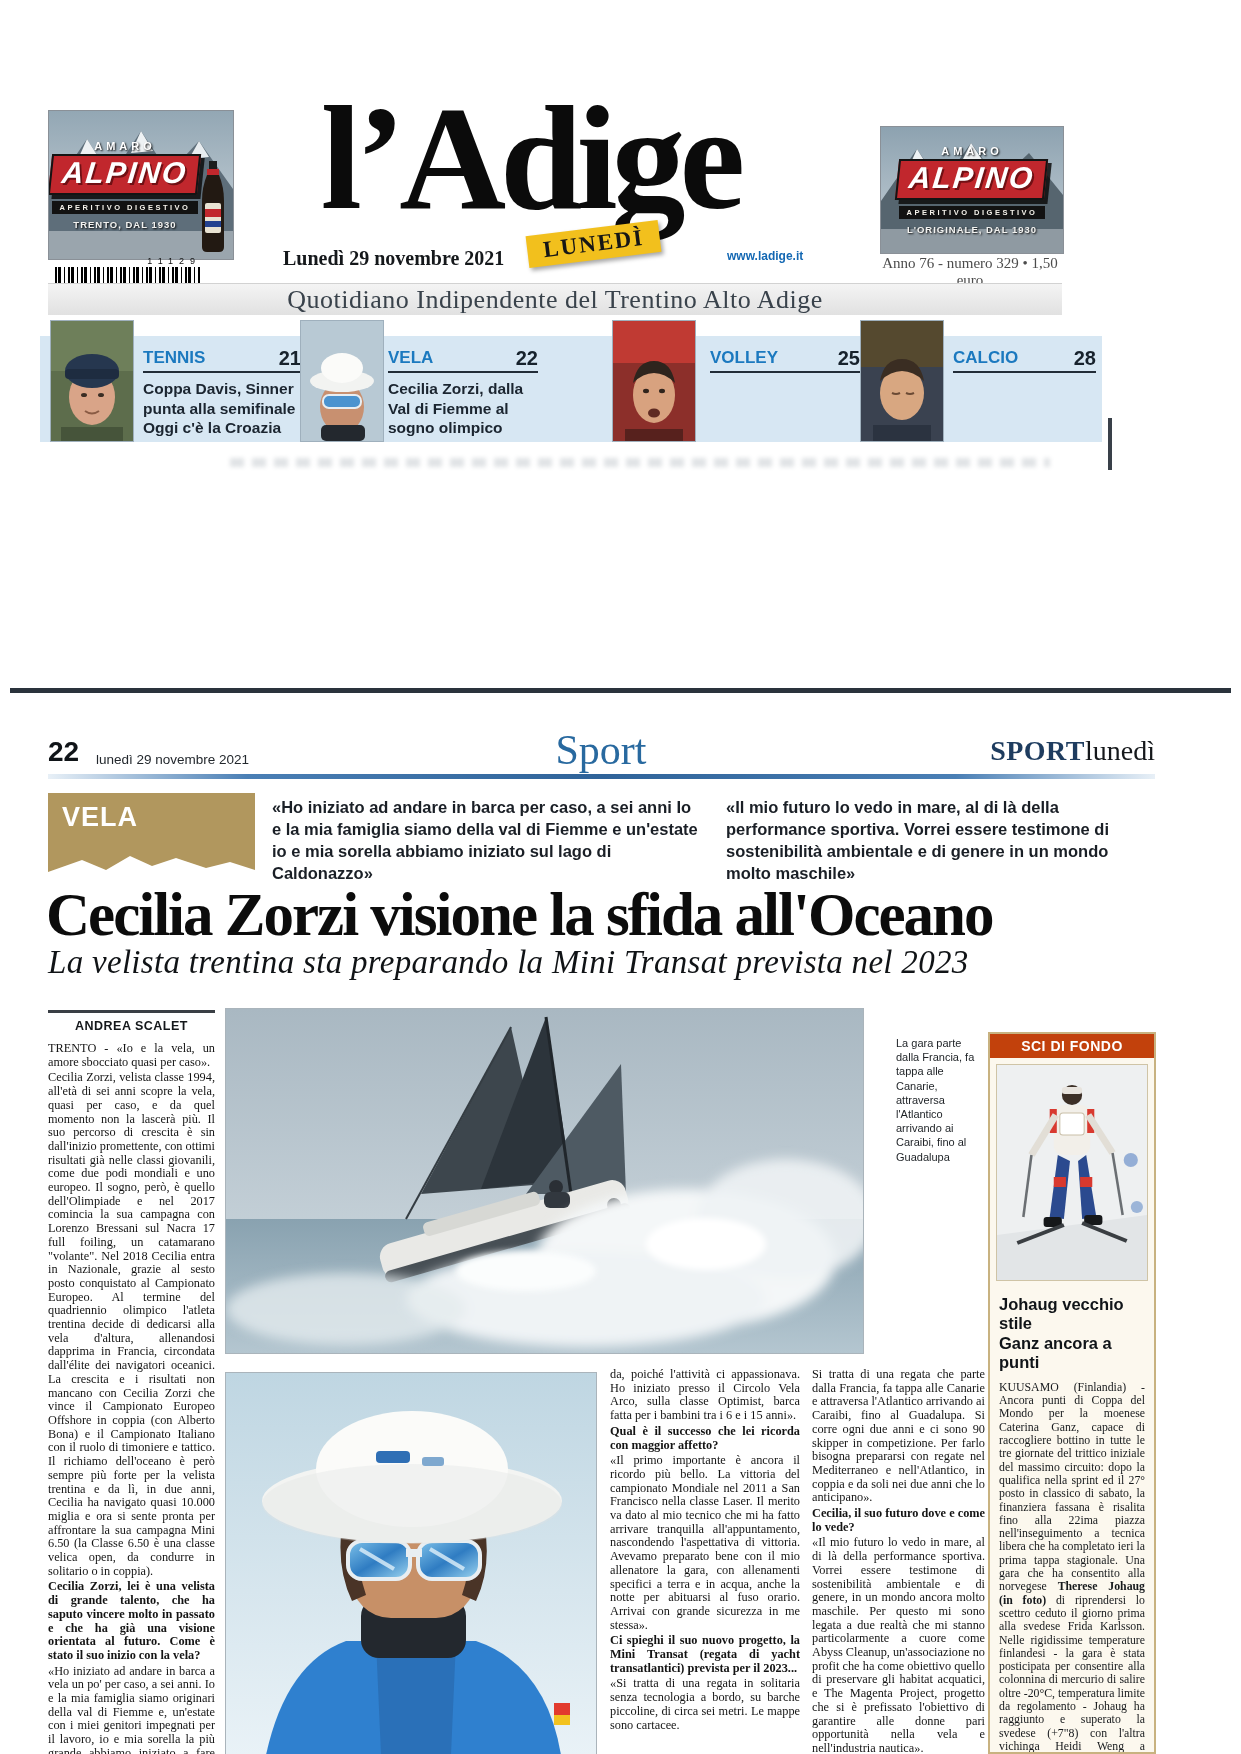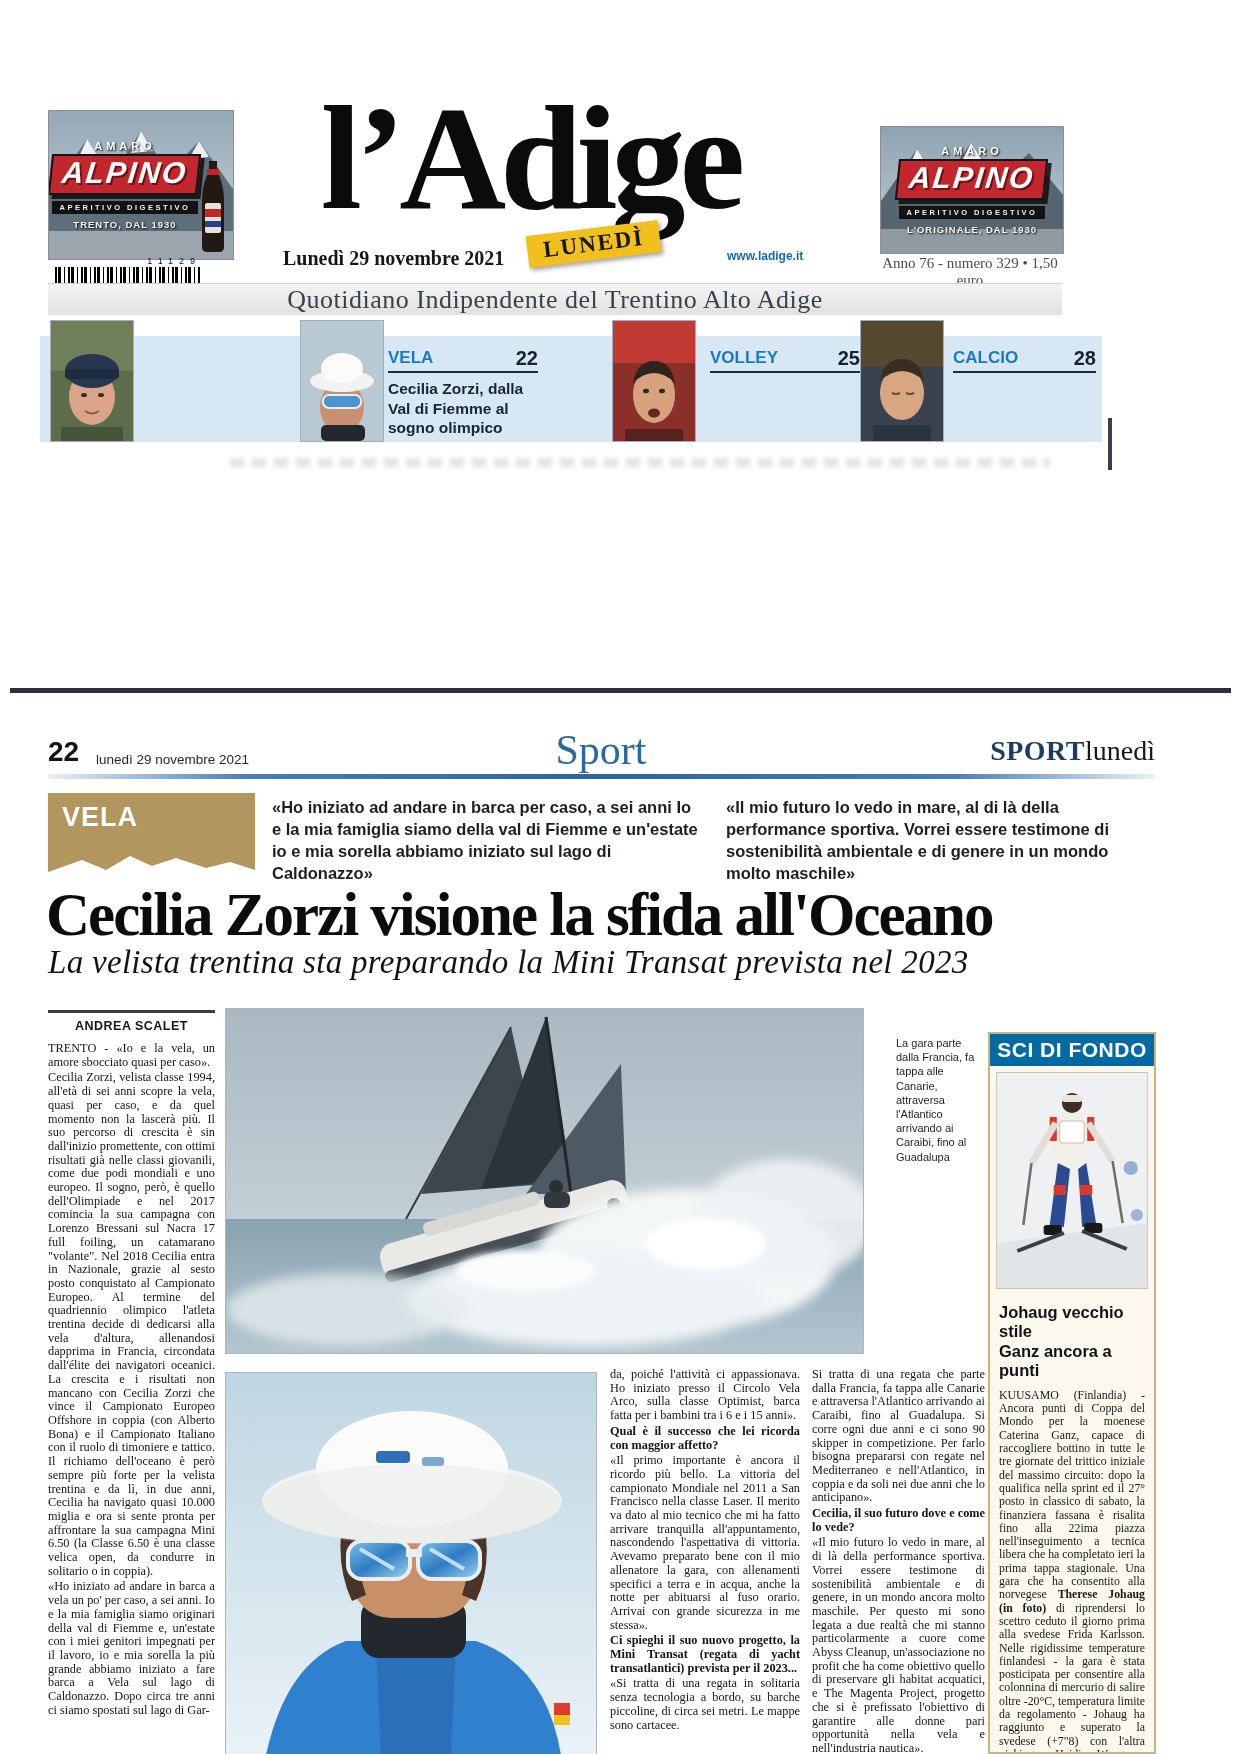--- a/index.html
+++ b/index.html
@@ -99,21 +99,21 @@
   .portrait{position:absolute;left:225px;top:1372px;width:370px;height:382px;border:1px solid #aab4bb;}
   .portrait svg{display:block;width:100%;height:100%;}
 
   .caption{position:absolute;left:896px;top:1036px;width:90px;height:314px;overflow:hidden;
            font-size:11px;line-height:14.2px;color:#1d2125;}
   .caption p{margin:0 0 6px 0;}
   .caption b{font-weight:bold;}
 
   .sidebar{position:absolute;left:988px;top:1032px;width:168px;height:722px;background:#fcf8ee;
            border:2px solid #c8b280;box-sizing:border-box;display:flex;flex-direction:column;overflow:hidden;}
-  .sb-head{background:#0369a1;color:#fff;font-weight:bold;font-size:21px;letter-spacing:.5px;
+  .sb-head{background:#c2410c;color:#fff;font-weight:bold;font-size:14px;letter-spacing:.5px;
            text-align:center;padding:4px 0;}
   .sb-photo{margin:6px;height:215px;border:1px solid #cfc4a6;background:#eef0f1;flex:none;}
   .sb-photo svg{display:block;width:100%;height:100%;}
   .sb-headline{padding:8px 9px 0;font-size:16.5px;font-weight:bold;line-height:1.18;color:#101418;}
   .sb-body{padding:8px 9px;font-family:"Liberation Serif",serif;font-size:11.8px;line-height:13.3px;
            text-align:justify;color:#16191c;overflow:hidden;}
 </style>
 </head>
 <body>
 
@@ -194,20 +194,27 @@
       <rect width="82" height="50" fill="#6e7f5a"></rect>
       <ellipse cx="41" cy="76" rx="23" ry="28" fill="#d9a488"></ellipse>
       <ellipse cx="41" cy="50" rx="27" ry="17" fill="#26374f"></ellipse>
       <rect x="14" y="48" width="54" height="10" rx="4" fill="#1e2c40"></rect>
       <ellipse cx="33" cy="74" rx="3" ry="2" fill="#3a2d24"></ellipse>
       <ellipse cx="50" cy="74" rx="3" ry="2" fill="#3a2d24"></ellipse>
       <path d="M34,90 q7,5 14,0" stroke="#8a5b44" stroke-width="2" fill="none"></path>
       <rect x="10" y="106" width="62" height="14" fill="#46543a"></rect>
     </svg>
   </div>
+  <div class="tz" style="left:143px;width:158px">
+    <div class="tz-head">
+      <span class="tz-label">TENNIS</span>
+      <span class="tz-page">21</span>
+    </div>
+    <div class="tz-body">Coppa Davis, Sinner punta alla semifinale Oggi c'è la Croazia</div>
+  </div>
 
   <div class="tp" style="left:300px">
     <svg viewBox="0 0 82 120" preserveAspectRatio="none">
       <rect width="82" height="120" fill="#b8c9d4"></rect>
       <ellipse cx="41" cy="86" rx="22" ry="26" fill="#c89070"></ellipse>
       <ellipse cx="41" cy="60" rx="32" ry="11" fill="#f2f3f1"></ellipse>
       <ellipse cx="41" cy="47" rx="21" ry="15" fill="#fbfbf9"></ellipse>
       <rect x="22" y="74" width="38" height="13" rx="6" fill="#4b93cf" stroke="#e8eef2" stroke-width="2"></rect>
       <rect x="20" y="104" width="44" height="16" rx="5" fill="#23282e"></rect>
     </svg>
@@ -280,20 +287,21 @@
 
   <div class="headline">Cecilia Zorzi visione la sfida all'Oceano</div>
   <div class="subhead">La velista trentina sta preparando la Mini Transat prevista nel 2023</div>
 
   <div class="byline-rule"></div>
   <div class="byline">ANDREA SCALET</div>
 
   <div class="col c1">
     <p>TRENTO - «Io e la vela, un amore sbocciato quasi per caso».</p>
     <p>Cecilia Zorzi, velista classe 1994, all'età di sei anni scopre la vela, quasi per caso, e da quel momento non la lascerà più. Il suo percorso di crescita è sin dall'inizio promettente, con ottimi risultati già nelle classi giovanili, come due podi mondiali e uno europeo. Il sogno, però, è quello dell'Olimpiade e nel 2017 comincia la sua campagna con Lorenzo Bressani sul Nacra 17 full foiling, un catamarano "volante". Nel 2018 Cecilia entra in Nazionale, grazie al sesto posto conquistato al Campionato Europeo. Al termine del quadriennio olimpico l'atleta trentina decide di dedicarsi alla vela d'altura, allenandosi dapprima in Francia, circondata dall'élite dei navigatori oceanici. La crescita e i risultati non mancano con Cecilia Zorzi che vince il Campionato Europeo Offshore in coppia (con Alberto Bona) e il Campionato Italiano con il ruolo di timoniere e tattico. Il richiamo dell'oceano è però sempre più forte per la velista trentina e da lì, in due anni, Cecilia ha navigato quasi 10.000 miglia e ora si sente pronta per affrontare la sua campagna Mini 6.50 (la Classe 6.50 è una classe velica open, da condurre in solitario o in coppia).</p>
+    <p class="q">Cecilia Zorzi, lei è una velista di grande talento, che ha saputo vincere molto in passato e che ha già una visione orientata al futuro. Come è stato il suo inizio con la vela?</p>
     <p>«Ho iniziato ad andare in barca a vela un po' per caso, a sei anni. Io e la mia famiglia siamo originari della val di Fiemme e, un'estate con i miei genitori impegnati per il lavoro, io e mia sorella la più grande abbiamo iniziato a fare barca a Vela sul lago di Caldonazzo. Dopo circa tre anni ci siamo spostati sul lago di Gar-</p>
   </div>
 
   <div class="main-photo">
     <svg viewBox="0 0 637 344" preserveAspectRatio="none">
       <defs>
         <linearGradient id="sky" x1="0" y1="0" x2="0" y2="1">
           <stop offset="0" stop-color="#a9b8c2"></stop>
             <stop offset="1" stop-color="#d3dde3"></stop>
         </linearGradient>

